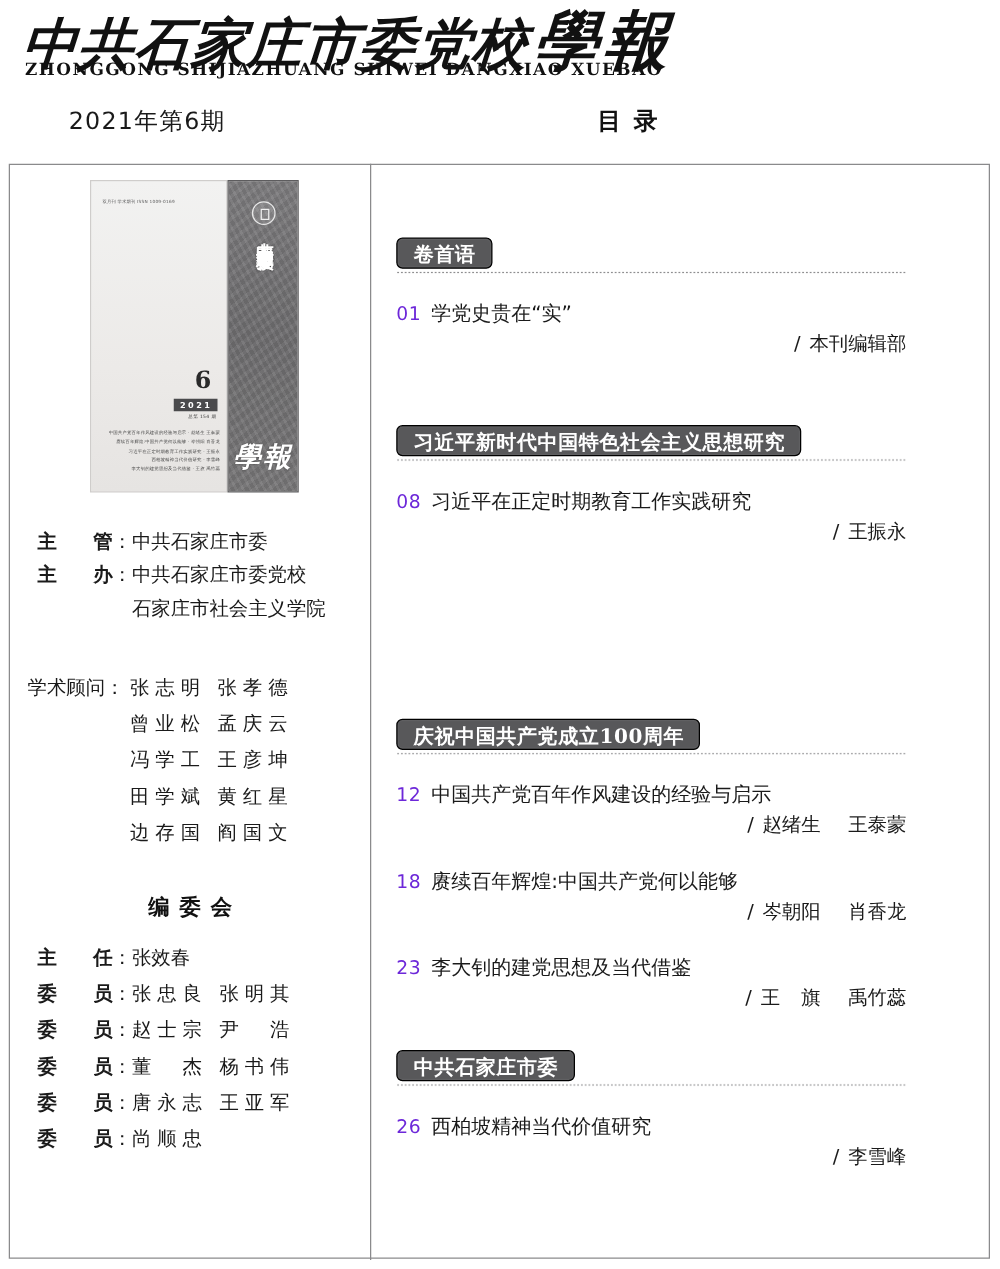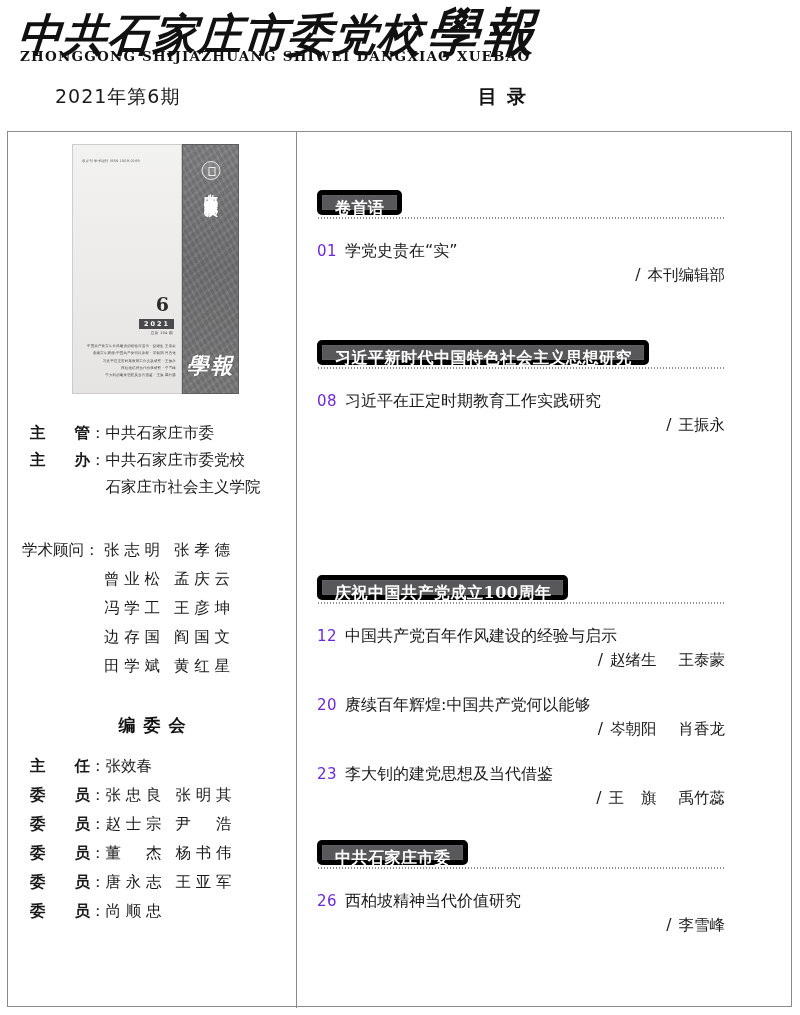--- a/index.html
+++ b/index.html
@@ -180,21 +180,21 @@
   .ecrow{display:flex;align-items:flex-start;font-size:15.5px;line-height:29px;color:#1a1a1a;}
 
   
   .rightcol{position:absolute;left:297px;top:132px;width:495px;height:875px;}
   .section{position:relative;}
   .badge-wrap{position:relative;height:28px;}
   .badge{
     position:absolute;left:20px;top:0;
     height:25px;line-height:25px;
     background:#58585a;
-    border:5px solid #000000;
+    border:1px solid #000000;
     border-radius:5px;
     color:#ffffff;
     font-family:"DejaVu Serif","Liberation Serif",serif;
     font-weight:bold;
     font-size:16px;
     letter-spacing:.5px;
     padding:0 12px 0 13px;
     white-space:nowrap;
     box-sizing:border-box;
     box-shadow:inset 0 0 0 1px rgba(255,255,255,.05);
@@ -298,27 +298,27 @@
           <span class="nm">曾业松</span>
           <span class="nm nm2">孟庆云</span>
         </div>
         <div class="advrow cont">
           <span class="advlbl">学术顾问：</span>
           <span class="nm">冯学工</span>
           <span class="nm nm2">王彦坤</span>
         </div>
         <div class="advrow cont">
           <span class="advlbl">学术顾问：</span>
+          <span class="nm">田学斌</span>
+          <span class="nm nm2">黄红星</span>
+        </div>
+        <div class="advrow cont">
+          <span class="advlbl">学术顾问：</span>
           <span class="nm">边存国</span>
           <span class="nm nm2">阎国文</span>
-        </div>
-        <div class="advrow cont">
-          <span class="advlbl">学术顾问：</span>
-          <span class="nm">田学斌</span>
-          <span class="nm nm2">黄红星</span>
         </div>
       </div>
 
     <div class="ec-title">编委会</div>
     <div class="ec">
         <div class="ecrow">
           <span class="lbl lbl-b">主任</span>
           <span class="colon">：</span>
           <span class="val">张效春</span>
         </div>
@@ -384,21 +384,21 @@
         </div>
         <div class="entry" style="margin-top: 21px;">
           <div class="entry-title">
             <span class="pg">12</span>
             <span class="ttl">中国共产党百年作风建设的经验与启示</span>
           </div>
           <div class="entry-authors"><span class="slash">/</span><span class="au">赵绪生</span><span class="au">王泰蒙</span></div>
         </div>
         <div class="entry" style="margin-top: 21px;">
           <div class="entry-title">
-            <span class="pg">20</span>
+            <span class="pg">18</span>
             <span class="ttl">赓续百年辉煌:中国共产党何以能够</span>
           </div>
           <div class="entry-authors"><span class="slash">/</span><span class="au">岑朝阳</span><span class="au">肖香龙</span></div>
         </div>
         <div class="entry" style="margin-top: 21px;">
           <div class="entry-title">
             <span class="pg">23</span>
             <span class="ttl">李大钊的建党思想及当代借鉴</span>
           </div>
           <div class="entry-authors"><span class="slash">/</span><span class="au j2">王旗</span><span class="au">禹竹蕊</span></div>

